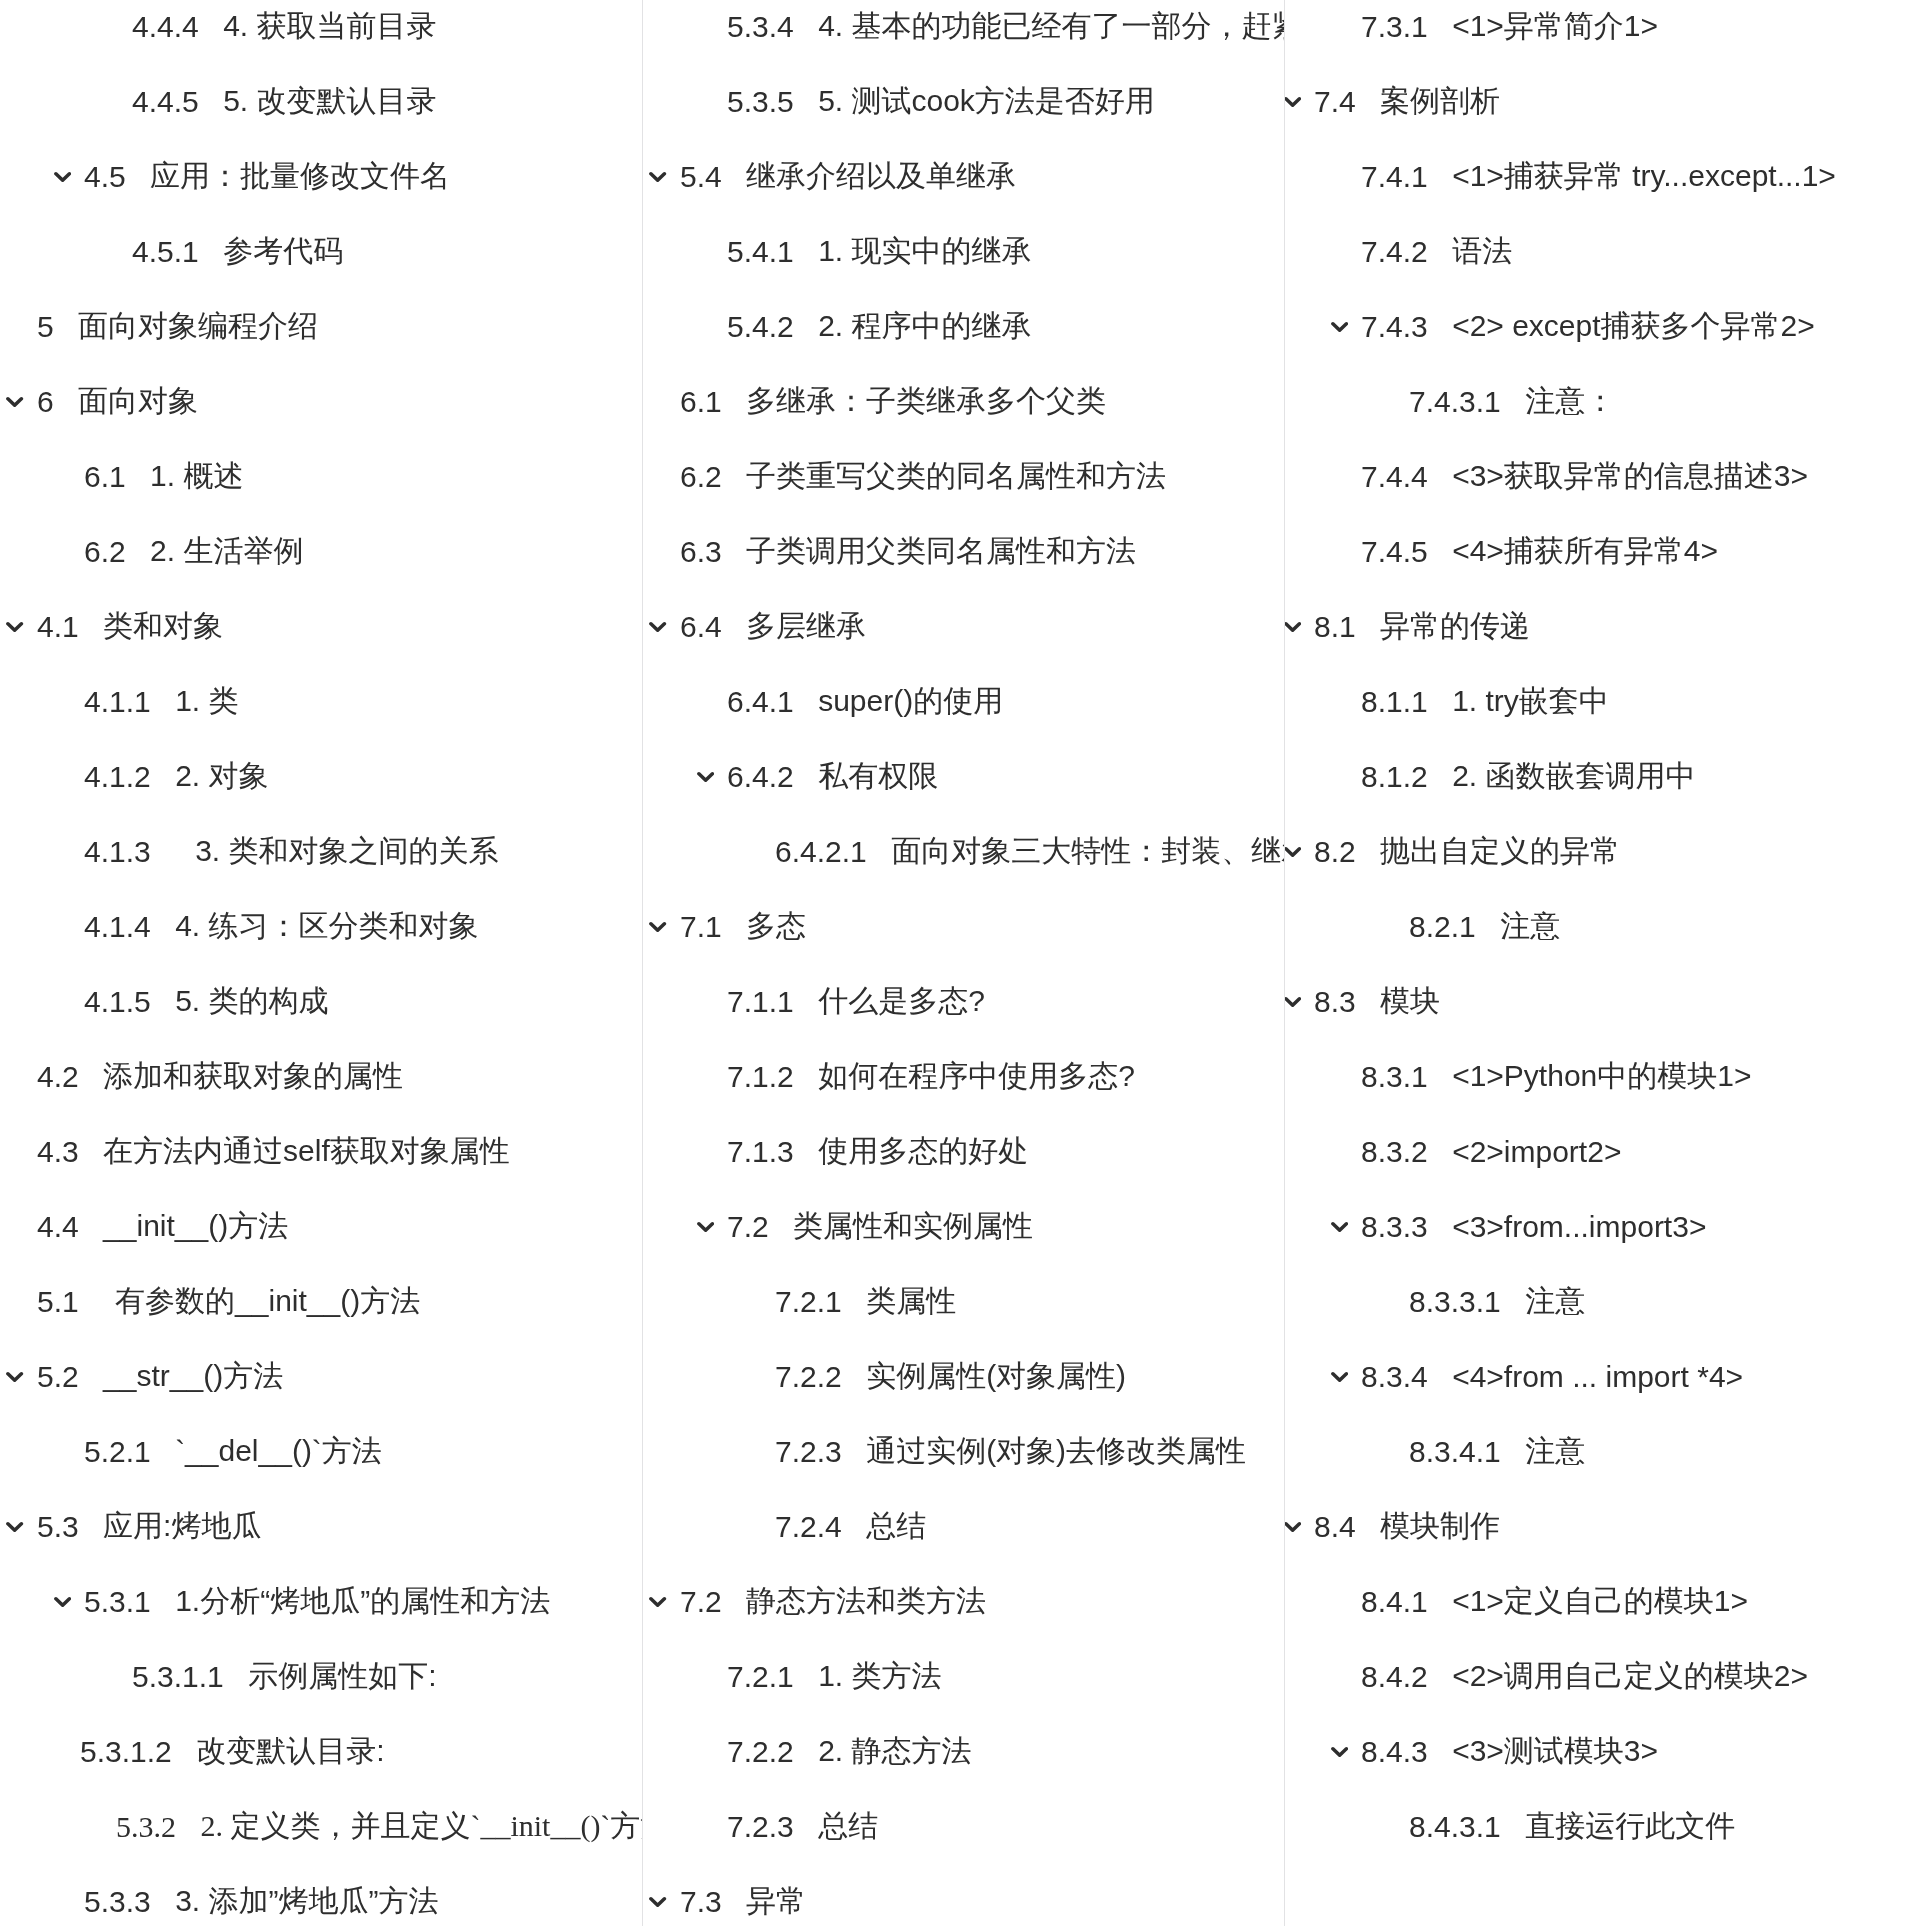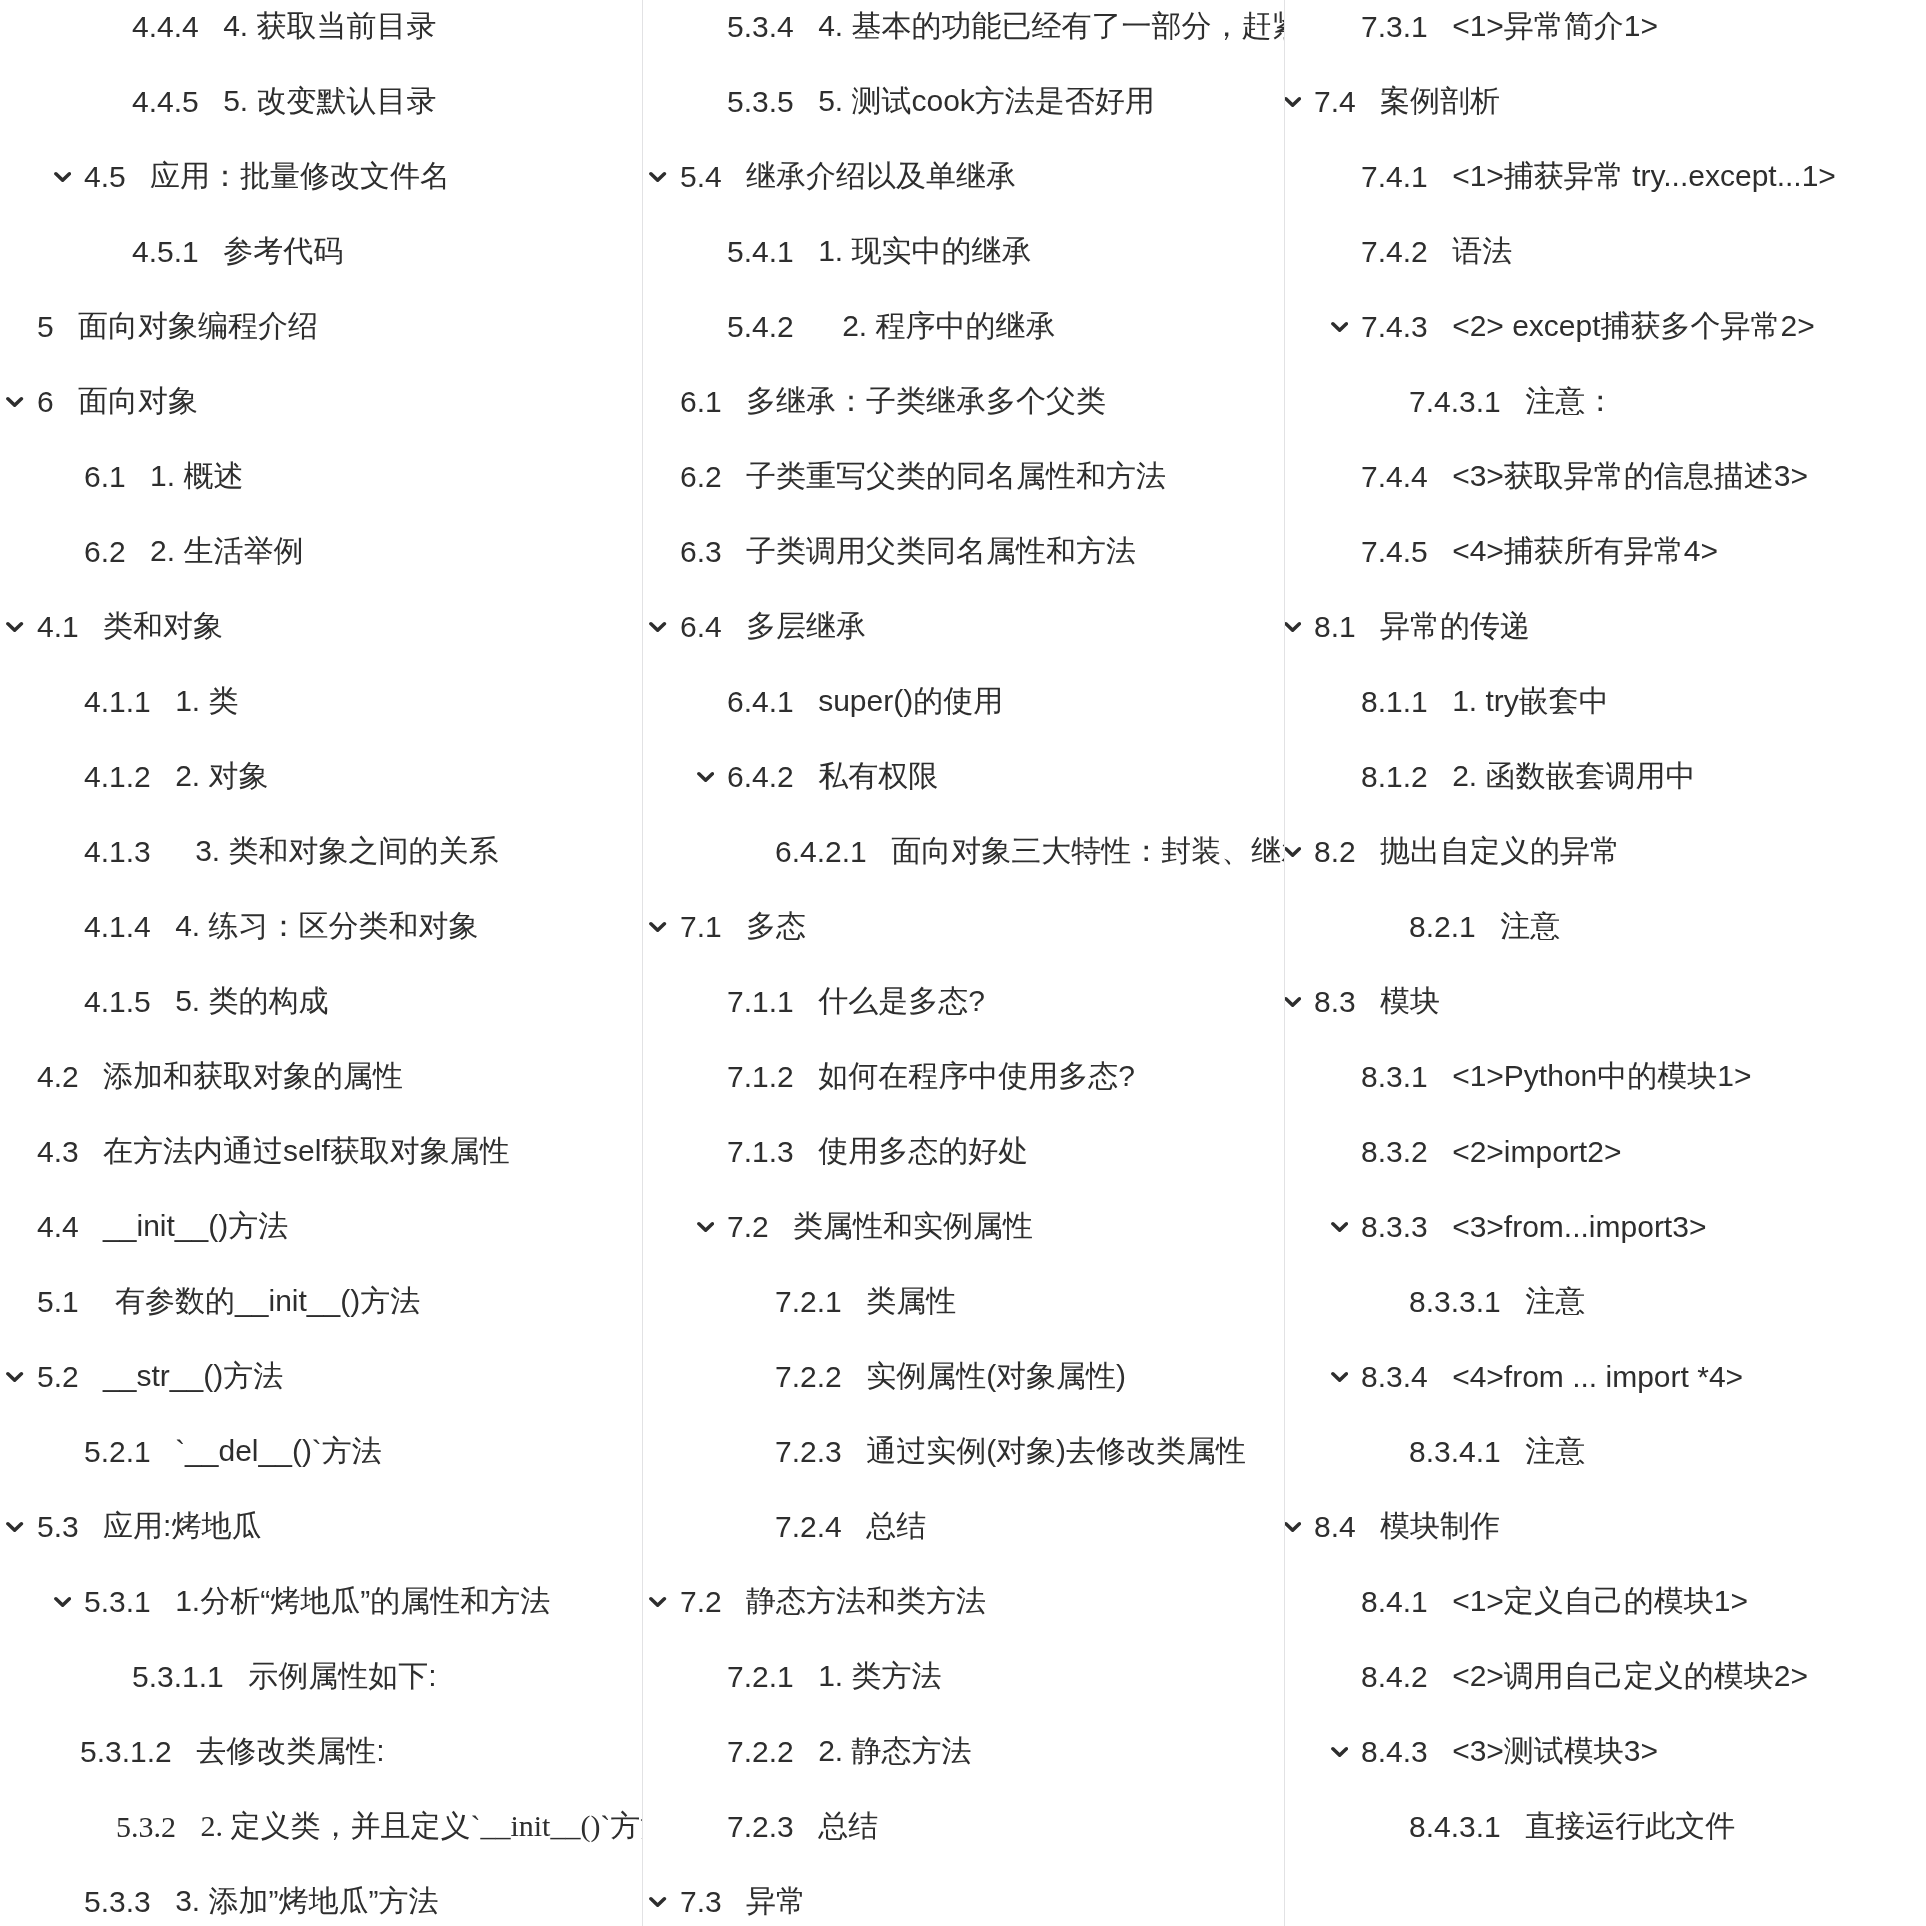--- a/index.html
+++ b/index.html
@@ -184,21 +184,21 @@
     <span class="title">1.分析“烤地瓜”的属性和方法</span>
   </div>
         <div class="row" style="padding-left: 132px;">
 
     <span class="num">5.3.1.1</span>
     <span class="title">示例属性如下:</span>
   </div>
         <div class="row" style="padding-left: 80px;">
 
     <span class="num">5.3.1.2</span>
-    <span class="title">去修改类属性:</span>
+    <span class="title">改变默认目录:</span>
   </div>
         <div class="row" style="padding-left: 116px; font-family: Liberation Serif, serif;">
 
     <span class="num">5.3.2</span>
     <span class="title">2. 定义类，并且定义`__init__()`方法</span>
   </div>
         <div class="row" style="padding-left: 84px;">
 
     <span class="num">5.3.3</span>
     <span class="title">3. 添加”烤地瓜”方法</span>
@@ -224,21 +224,21 @@
       </svg>
     </span>
     <span class="num">5.4</span>
     <span class="title">继承介绍以及单继承</span>
   </div>
         <div class="row" style="padding-left: 84px;">
 
     <span class="num">5.4.1</span>
     <span class="title">1. 现实中的继承</span>
   </div>
-        <div class="row" style="padding-left: 84px; gap: 24px;">
+        <div class="row" style="padding-left: 84px;">
 
     <span class="num">5.4.2</span>
     <span class="title">2. 程序中的继承</span>
   </div>
         <div class="row" style="padding-left: 37px;">
 
     <span class="num">6.1</span>
     <span class="title">多继承：子类继承多个父类</span>
   </div>
         <div class="row" style="padding-left: 37px;">

